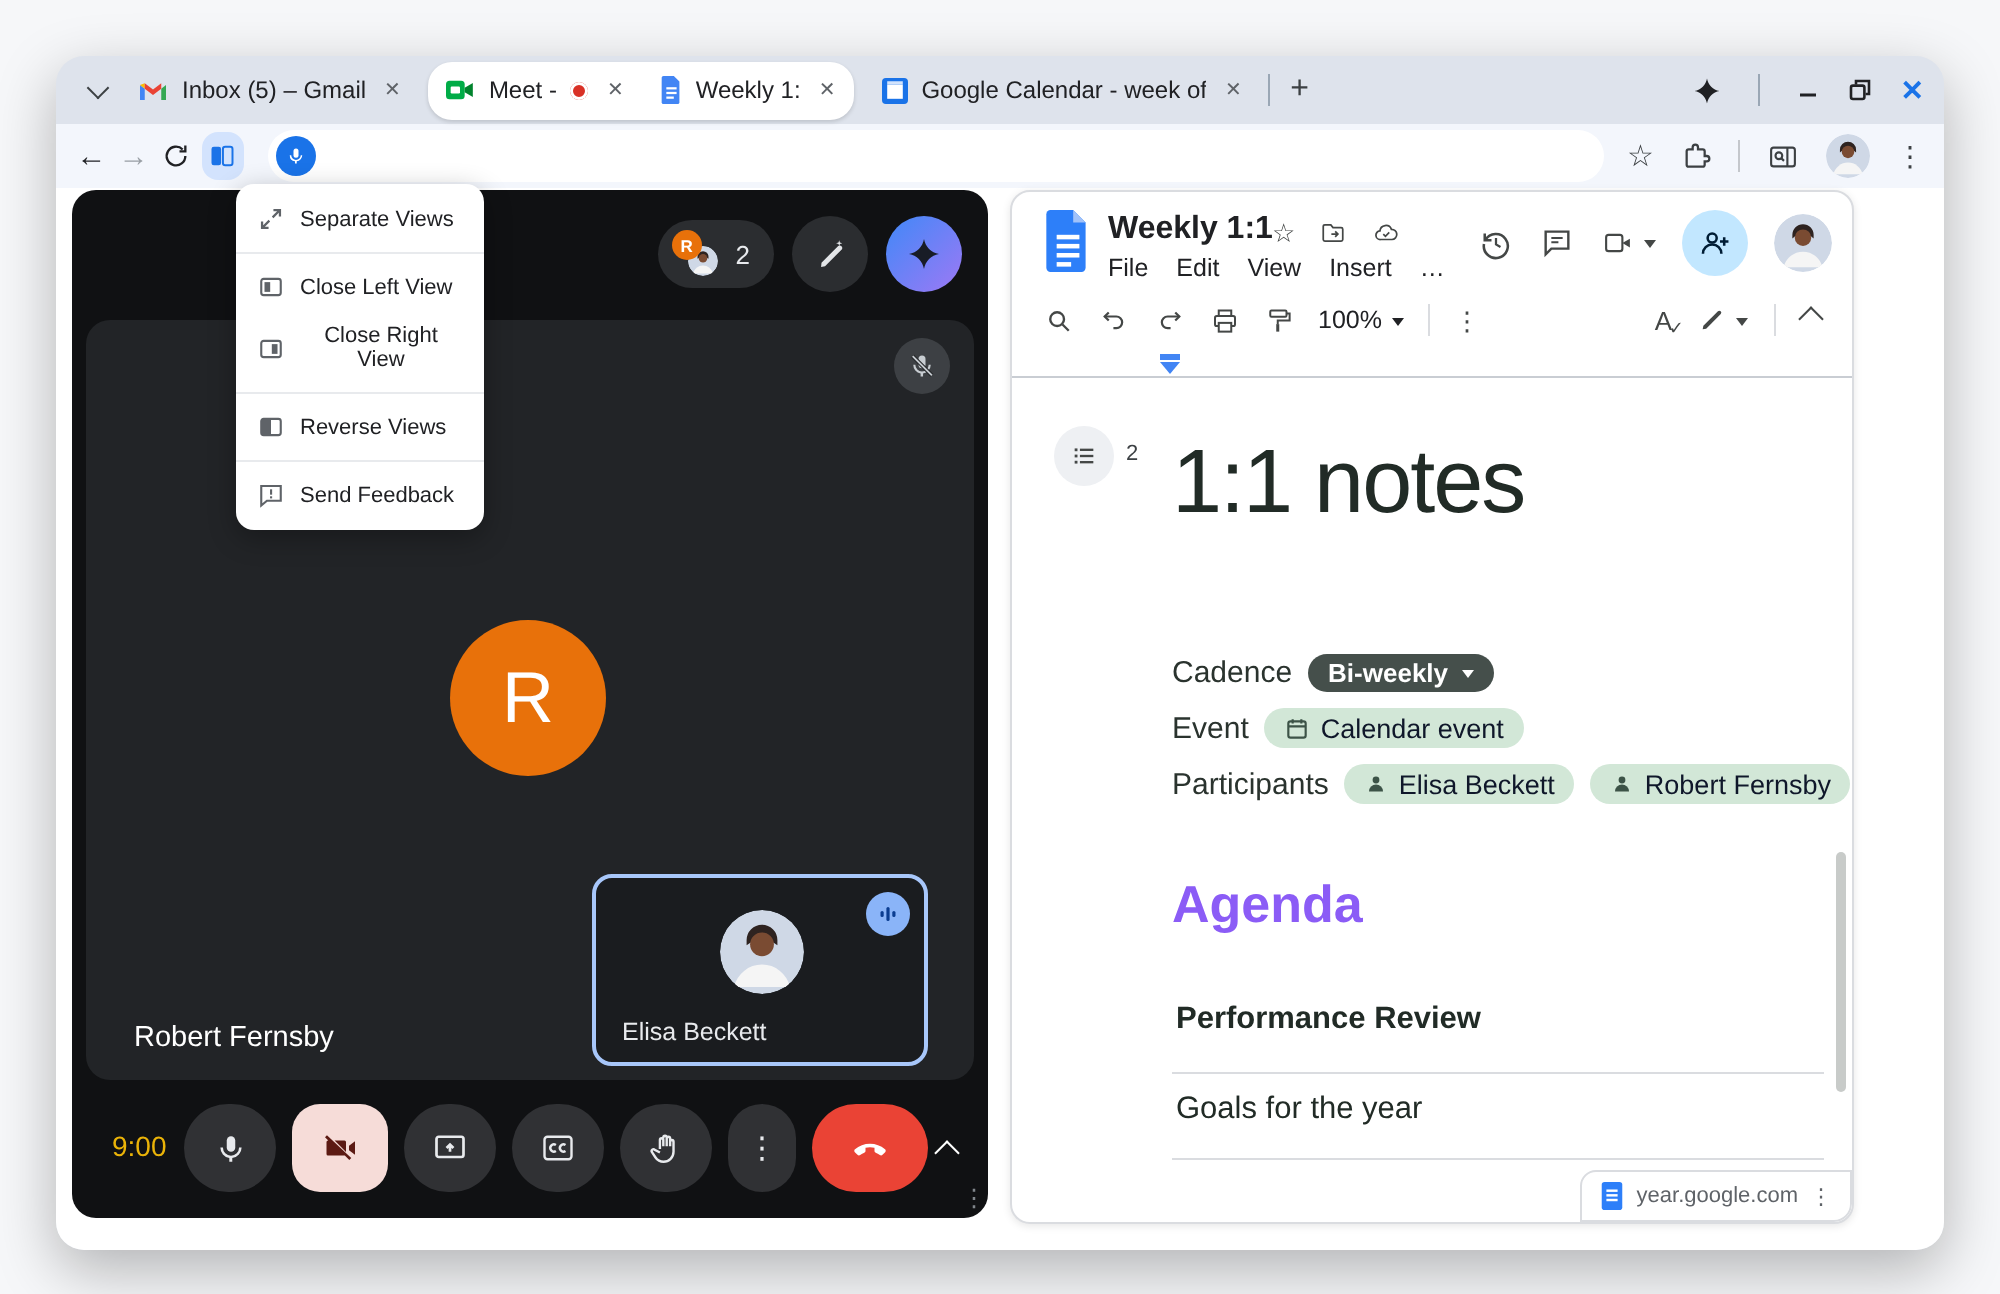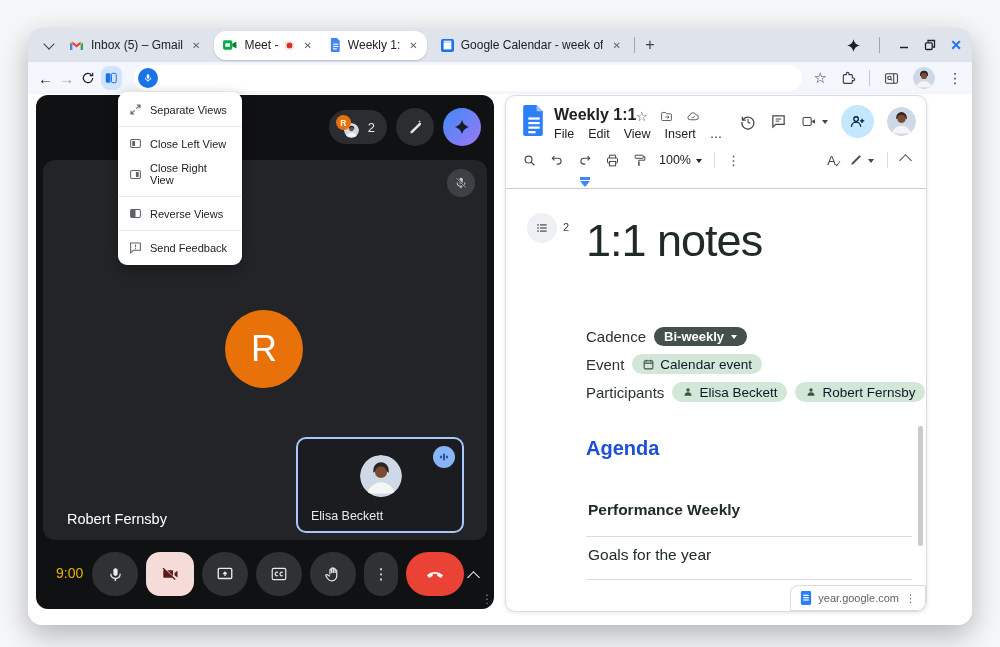--- a/index.html
+++ b/index.html
@@ -72,21 +72,21 @@
   .ctl.end-call{width:58px;background:#ea4335;color:#fff;}
   .meet-chev{position:absolute;right:16px;top:16px;color:#fff;}
   .chev-up{width:8px;height:8px;border-right:1.8px solid currentColor;border-top:1.8px solid currentColor;
            transform:rotate(-45deg);display:inline-block;}
   .chev-down{width:7px;height:7px;border-right:1.6px solid currentColor;border-bottom:1.6px solid currentColor;
            transform:rotate(45deg);display:inline-block;margin-top:-3px;}
 
   
   .split-menu{position:absolute;left:90px;top:64px;width:124px;background:#fff;border-radius:9px;z-index:40;
               box-shadow:0 4px 14px rgba(0,0,0,.3);padding:5px 0;font-size:11px;color:#202124;}
-  .sm-item{display:flex;align-items:center;gap:8px;padding:6px 11px;}
+  .sm-item{display:flex;align-items:center;gap:8px;padding:6px 11px;text-align:center;}
   .sm-item svg{flex:0 0 auto;color:#5f6368;}
   .sm-sep{height:1px;background:#e8eaed;margin:4px 0;}
 
   
   .panel-handle{position:absolute;left:453px;top:498px;color:#80868b;font-size:12px;}
 
   
   .docs{position:absolute;left:477px;top:1px;width:422px;height:517px;background:#fff;border:1px solid #dadce0;
         border-radius:10px;box-sizing:border-box;box-shadow:0 1px 4px rgba(0,0,0,.1);overflow:hidden;}
   .d-logo{position:absolute;left:16px;top:9px;}
@@ -112,21 +112,21 @@
                color:#444746;display:grid;place-items:center;}
   .outline-count{position:absolute;left:57px;top:32px;font-size:11px;color:#3c4043;}
   .doc-title{position:absolute;left:80px;top:26px;font-size:45px;font-weight:normal;letter-spacing:-1px;color:#212b26;}
   .meta{position:absolute;left:80px;top:136px;display:flex;flex-direction:column;gap:6px;}
   .meta-row{display:flex;align-items:center;gap:8px;font-size:15px;color:#2a332e;height:22px;}
   .chip-dark{background:#454f4b;color:#fff;border-radius:11px;padding:2px 10px;font-size:13px;font-weight:bold;
              display:flex;align-items:center;gap:7px;}
   .chip{background:#d2e7d7;color:#0f172a;border-radius:11px;padding:2.5px 10px;font-size:13.5px;
         display:flex;align-items:center;gap:5px;}
   .chip svg{color:#3c5347;}
-  .agenda-h{position:absolute;left:80px;top:248px;font-size:20px;font-weight:bold;color:#1d4ed8;}
+  .agenda-h{position:absolute;left:80px;top:248px;font-size:26px;font-weight:bold;color:#8b5cf6;}
   .agenda-1{position:absolute;left:82px;top:312px;font-size:15.5px;font-weight:bold;color:#212b26;}
   .hr1{position:absolute;left:80px;right:14px;top:347px;height:1px;background:#dadce0;}
   .agenda-2{position:absolute;left:82px;top:357px;font-size:15.5px;color:#212b26;}
   .hr2{position:absolute;left:80px;right:14px;top:390px;height:1px;background:#dadce0;}
   .d-scrollbar{position:absolute;right:3px;top:237px;width:5px;height:120px;border-radius:3px;background:#c8cbc9;}
   .d-badge{position:absolute;right:0;bottom:0;height:24px;display:flex;align-items:center;gap:6px;padding:0 9px;
            background:#fff;border:1px solid #dadce0;border-radius:8px 0 9px 0;font-size:11px;color:#5f6368;}
 
   svg{display:block;}
 </style>
@@ -551,21 +551,21 @@
               <svg width="12" height="12" viewBox="0 0 24 24" fill="currentColor">
                 <circle cx="12" cy="8" r="3.4"></circle>
                   <path d="M5 19.5a7 7 0 0 1 14 0z"></path>
               </svg>
               <span>Robert Fernsby</span>
             </span>
           </div>
         </div>
 
         <div class="agenda-h">Agenda</div>
-        <div class="agenda-1">Performance Weekly</div>
+        <div class="agenda-1">Performance Review</div>
         <div class="hr1"></div>
         <div class="agenda-2">Goals for the year</div>
         <div class="hr2"></div>
 
         <div class="d-scrollbar"></div>
 
         <div class="d-badge">
           <svg width="12" height="14" viewBox="0 0 22 30">
             <rect width="22" height="30" rx="3" fill="#2d7ff9"></rect>
             <g fill="#fff">

